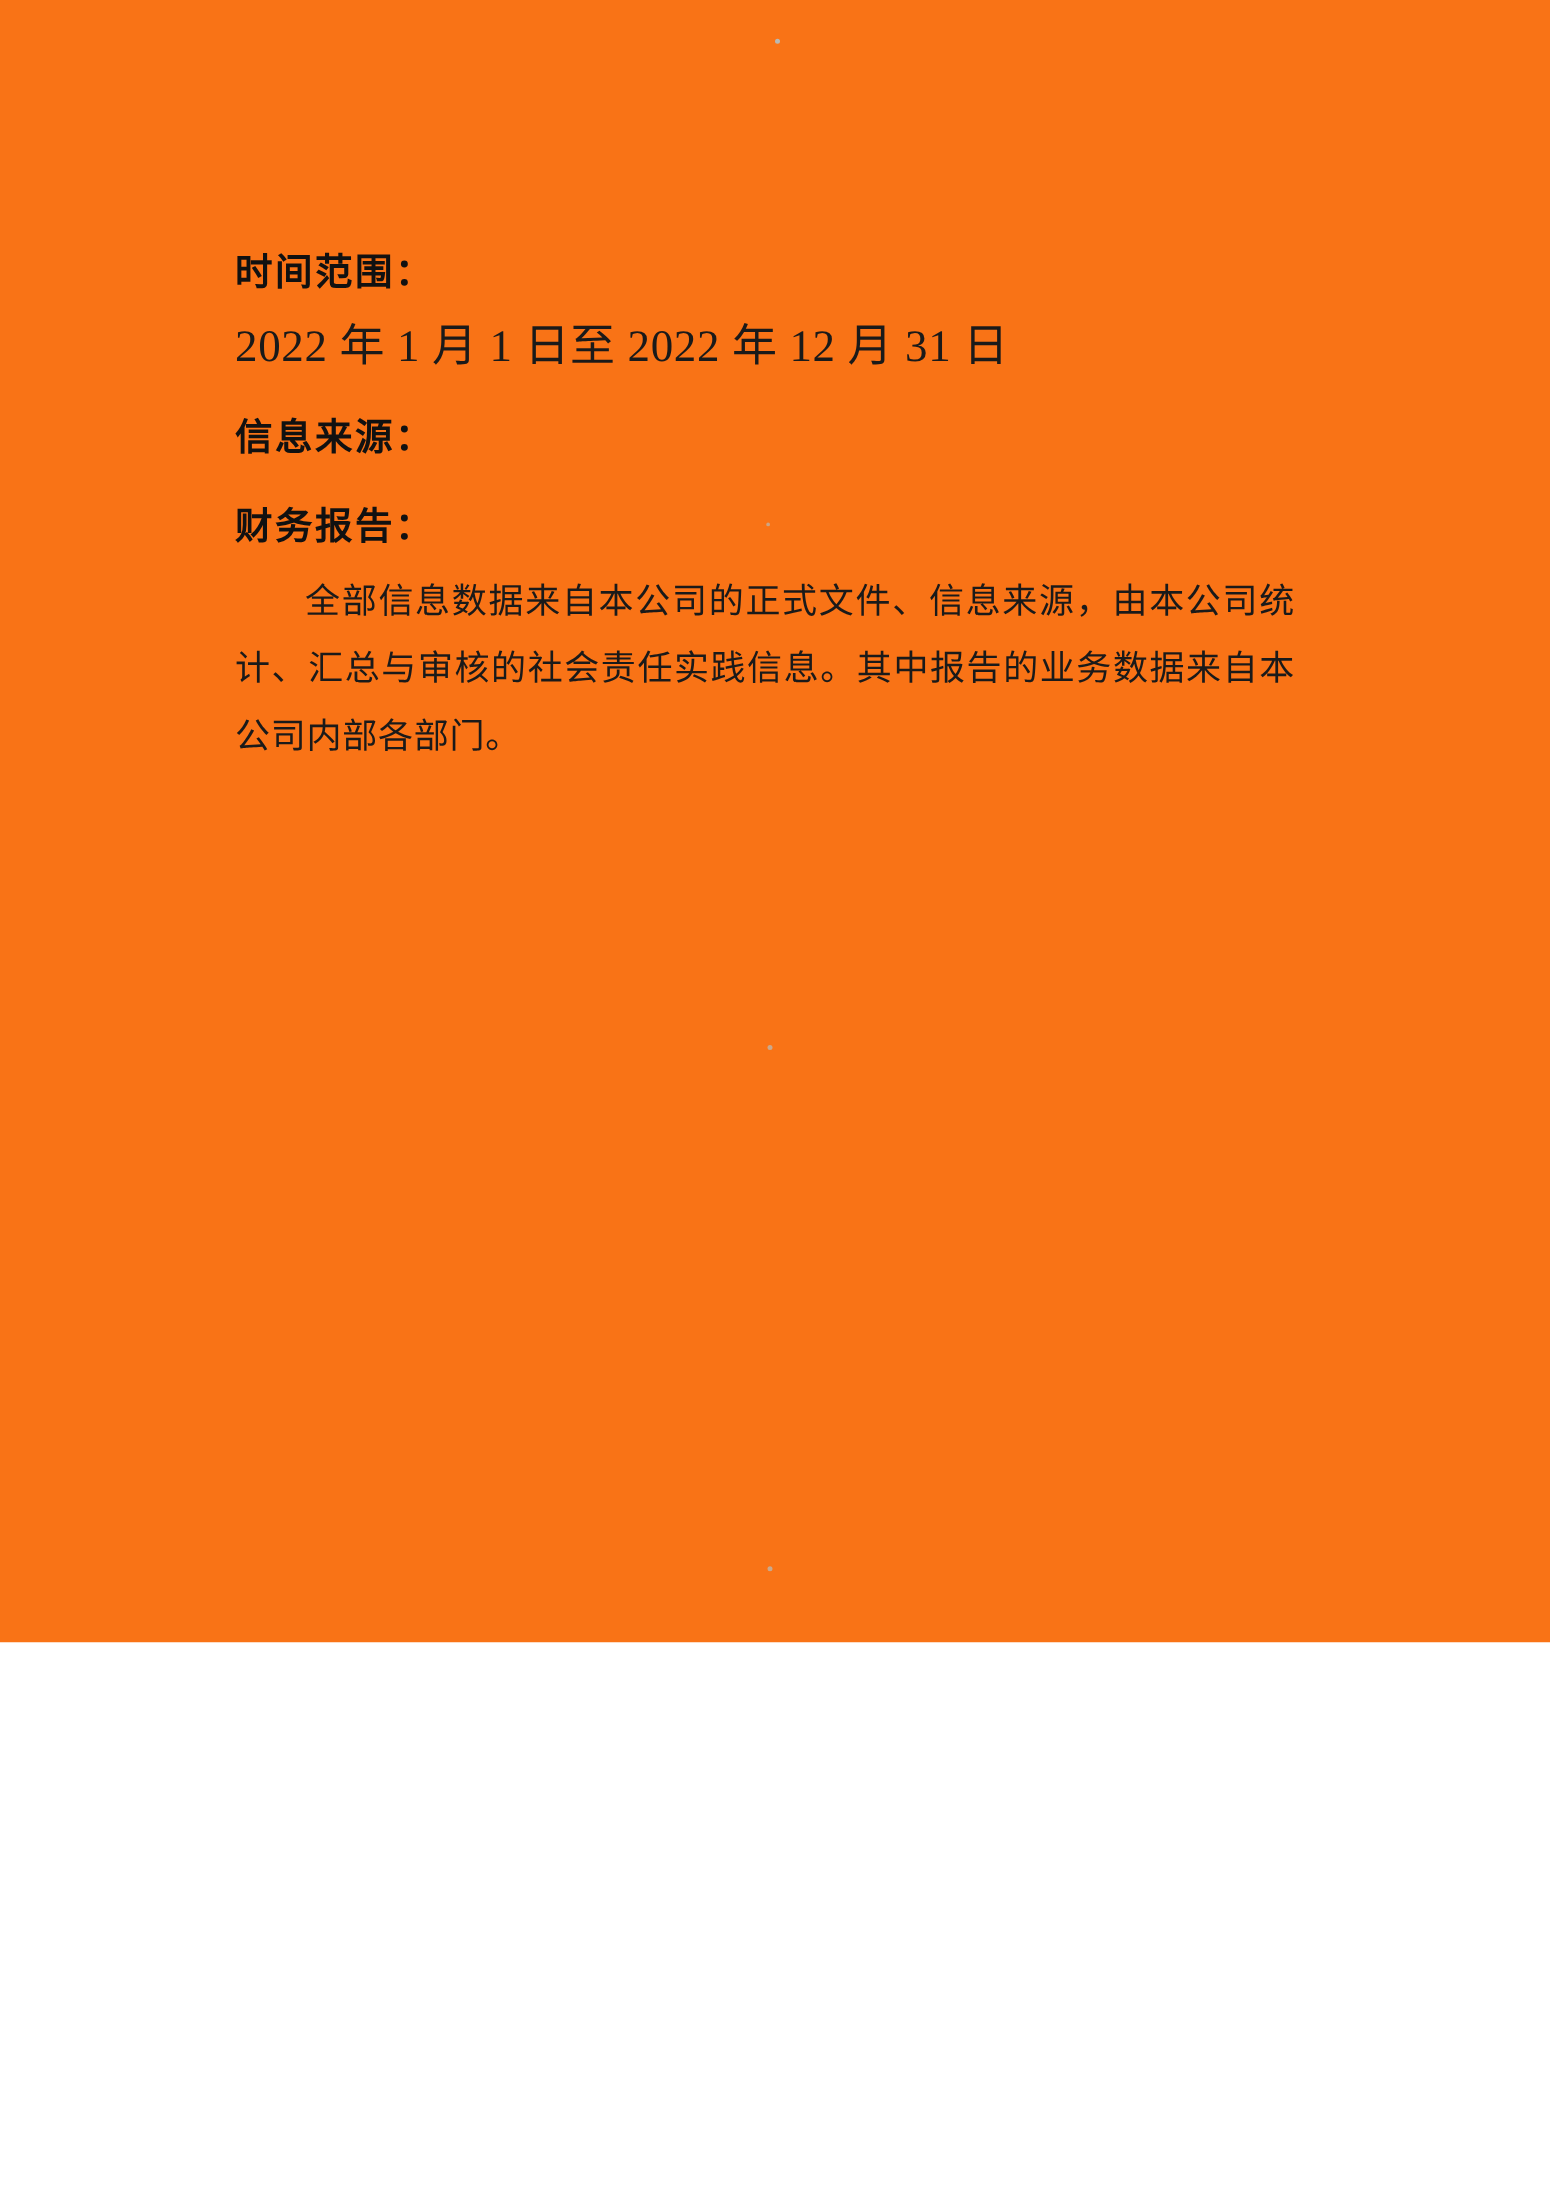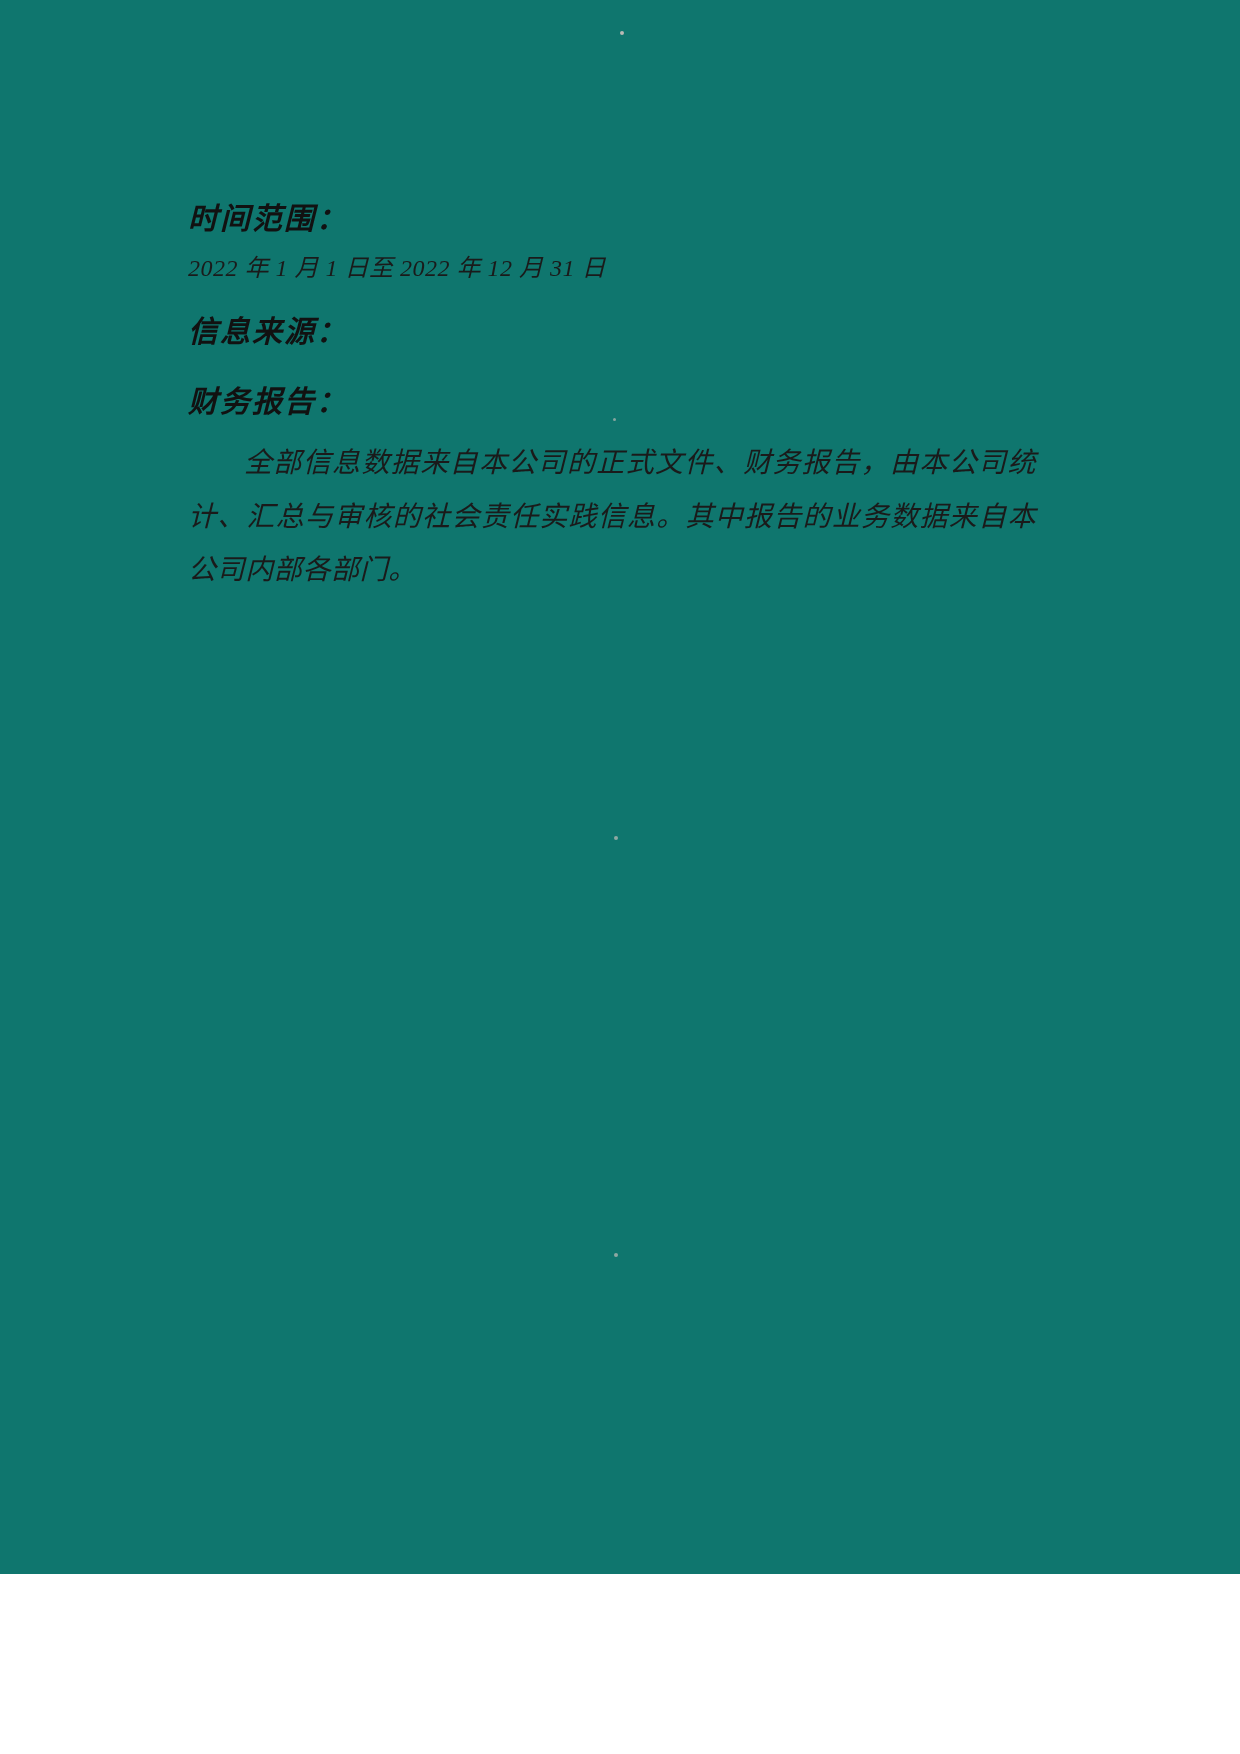--- a/index.html
+++ b/index.html
@@ -3,44 +3,43 @@
 <meta charset="utf-8">
 <style>
   html, body {
     margin: 0;
     padding: 0;
     background: #ffffff;
   }
   .page {
     position: relative;
     width: 1240px;
-    height: 1574px;
-    background: #0f766e;
+    height: 1314px;
+    background: #f97316;
     overflow: hidden;
     font-family: "Liberation Serif", "DejaVu Serif", serif;
     color: #1a1a1a;
-    font-style: italic;
   }
   .content {
     position: absolute;
     left: 188px;
     top: 196px;
     width: 880px;
   }
   .heading {
     font-family: "DejaVu Serif", "Liberation Serif", serif;
     font-weight: bold;
     font-size: 30px;
     letter-spacing: 2px;
     line-height: 1.55;
     margin: 0 0 6px 0;
     color: #111111;
   }
   .body-line {
-    font-size: 24px;
+    font-size: 36px;
     line-height: 1.6;
     letter-spacing: 0.5px;
     margin: 0 0 14px 0;
     color: #1a1a1a;
   }
   .block-gap-1 { margin-top: 22px; }
   .block-gap-2 { margin-top: 24px; }
   .para {
     font-size: 28px;
     line-height: 1.92;
@@ -73,16 +72,16 @@
   <span class="speck speck-4"></span>
 
   <div class="content">
 
     <h2 class="heading">时间范围：</h2>
     <p class="body-line">2022 年 1 月 1 日至 2022 年 12 月 31  日</p>
 
     <h2 class="heading block-gap-1">信息来源：</h2>
 
     <h2 class="heading block-gap-2">财务报告：</h2>
-    <p class="para">全部信息数据来自本公司的正式文件、财务报告，由本公司统计、汇总与审核的社会责任实践信息。其中报告的业务数据来自本公司内部各部门。</p>
+    <p class="para">全部信息数据来自本公司的正式文件、信息来源，由本公司统计、汇总与审核的社会责任实践信息。其中报告的业务数据来自本公司内部各部门。</p>
 
   </div>
 </div>
 
 </body></html>

